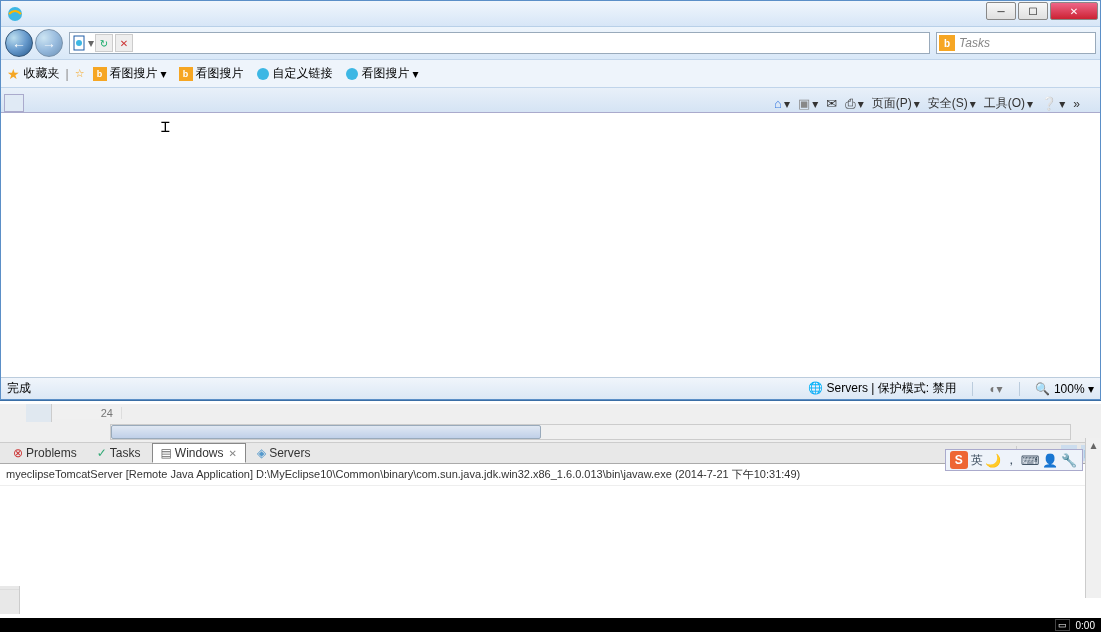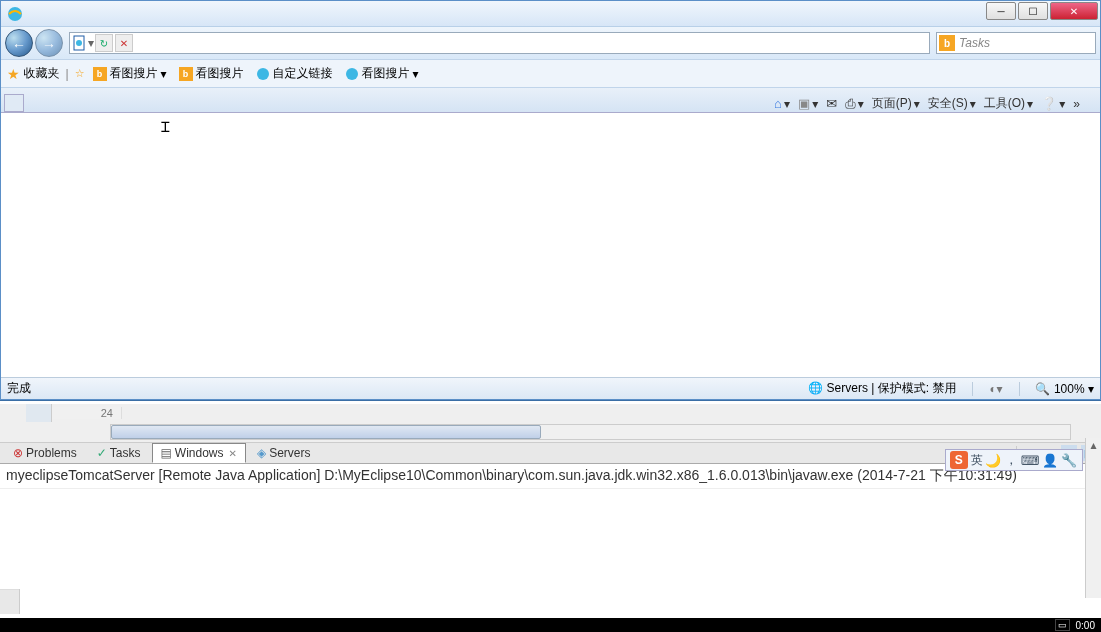--- a/index.html
+++ b/index.html
@@ -48,21 +48,21 @@
 .line-marker{width:26px;background:#e0e8f0;height:18px;border-right:1px solid #ccc}
 .hscroll{height:16px;background:#f0f0f0;border:1px solid #ccc;margin:2px 30px 2px 110px;position:relative}
 .hscroll-thumb{position:absolute;left:0;top:0;height:14px;width:430px;background:linear-gradient(#e0e8f3,#c0d0e8);border:1px solid #9ab;border-radius:2px}
 .eclipse-tabs{height:22px;background:#e8e8e8;border-top:1px solid #ccc;border-bottom:1px solid #aaa;display:flex;align-items:center;padding:0 4px;gap:2px}
 .etab{padding:2px 8px;display:flex;align-items:center;gap:3px;color:#333;font-size:11px;border:1px solid transparent}
 .etab.active{background:#fff;border:1px solid #888;border-bottom-color:#fff}
 .etab-close{color:#888;font-size:10px;margin-left:2px}
 .etab-tools{flex:1;display:flex;justify-content:flex-end;align-items:center;gap:4px}
 .etool-btn{width:16px;height:16px;display:flex;align-items:center;justify-content:center;font-size:11px}
 .etool-stop{color:#c33}
-.console-info{padding:3px 6px;background:#fff;color:#333;font-size:14px;border-bottom:1px solid #eee}
+.console-info{padding:3px 6px;background:#fff;color:#333;font-size:11px;border-bottom:1px solid #eee}
 .console-body{height:100px;background:#fff}
 .ime-bar{position:absolute;right:18px;top:449px;display:flex;align-items:center;gap:3px;background:#eef3fa;border:1px solid #aac;padding:2px 4px;height:22px}
 .ime-s{width:18px;height:18px;background:#e63;color:#fff;display:flex;align-items:center;justify-content:center;font-weight:bold;border-radius:3px;font-size:12px}
 .ime-icon{font-size:13px;color:#456}
 .taskbar{position:absolute;bottom:0;left:0;right:0;height:14px;background:#000;display:flex;justify-content:flex-end;align-items:center;padding:0 6px}
 .clock{color:#fff;font-size:10px}
 .left-rail{position:absolute;left:0;top:404px;width:20px;height:210px;background:#e8e8e8;border-right:1px solid #ccc}
 .right-rail{position:absolute;right:0;top:438px;width:16px;height:160px;background:#f0f0f0;border-left:1px solid #ccc}
 .rail-ico{height:22px;display:flex;align-items:center;justify-content:center;color:#666;font-size:10px;border-bottom:1px solid #ddd}
 svg{display:inline-block;vertical-align:middle}

